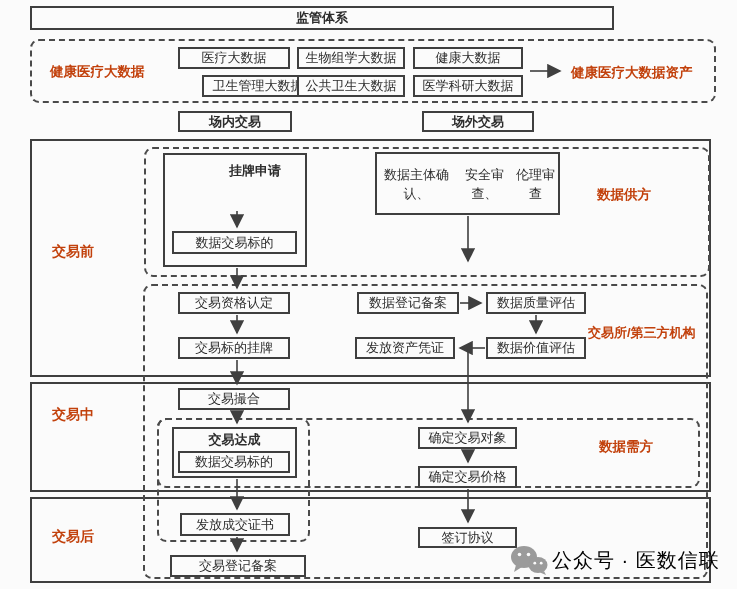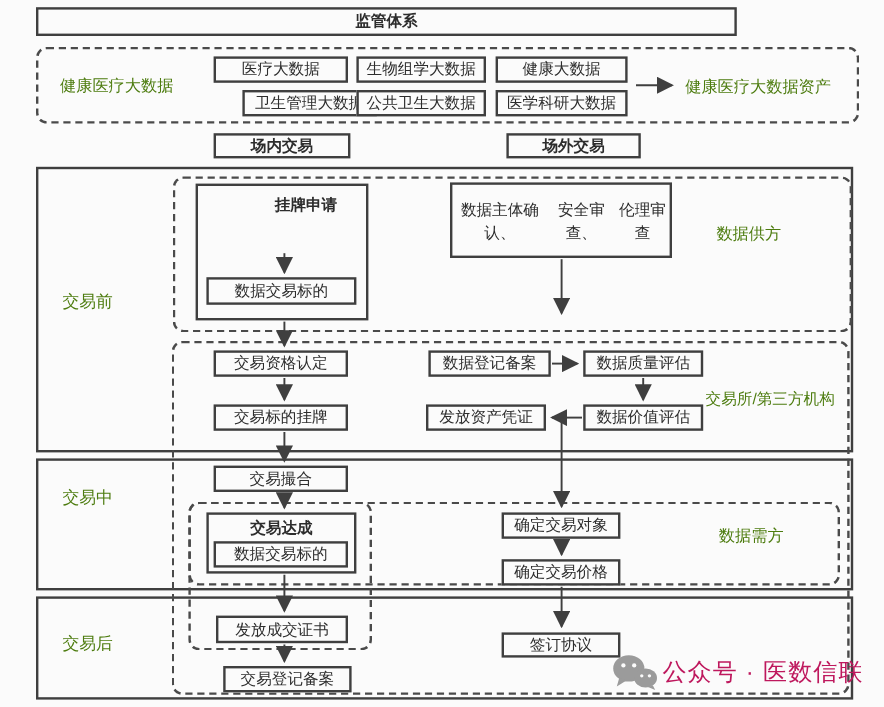--- a/index.html
+++ b/index.html
@@ -3,26 +3,26 @@
 <meta charset="utf-8">
 <style>
   html,body{margin:0;padding:0;}
   body{font-family:"Liberation Sans",sans-serif;background:#ffffff;}
   #stage{position:relative;width:737px;height:589px;background:#fbfbfb;overflow:hidden;}
   .abs{position:absolute;box-sizing:border-box;}
   .box{border:2px solid #3f3f3f;background:#fbfbfb;display:flex;align-items:center;justify-content:center;
        font-size:13px;color:#2d2d2d;text-align:center;z-index:3;}
   .band{border:2px solid #3f3f3f;background:#fbfbfb;z-index:1;}
   .dashed{border:2px dashed #4a4a4a;border-radius:9px;z-index:2;background:transparent;}
-  .lbl{font-weight:normal;font-size:13.5px;color:#4d7c0f;z-index:3;white-space:nowrap;}
+  .lbl{font-weight:bold;font-size:13.5px;color:#c2410c;z-index:3;white-space:nowrap;}
   .bold{font-weight:bold;}
   .title-span{z-index:4;text-align:center;font-weight:bold;font-size:13px;color:#2d2d2d;}
   .mline{display:flex;flex-direction:row;align-items:center;justify-content:center;line-height:19px;}
   #arrows{position:absolute;left:0;top:0;z-index:5;pointer-events:none;}
-  .wm-text{font-size:20px;color:#be185d;z-index:6;white-space:nowrap;letter-spacing:1px;}
+  .wm-text{font-size:20px;color:#000000;z-index:6;white-space:nowrap;letter-spacing:1px;}
 </style>
 </head>
 <body>
 
 <div id="stage">
 
   <div class="abs box bold" style="left:30px;top:6px;width:584px;height:24px;">监管体系</div>
 
   <div class="abs dashed" style="left:30px;top:39px;width:686px;height:64px;"></div>
   <div class="abs lbl" style="left:50px;top:63px;">健康医疗大数据</div>
@@ -77,21 +77,21 @@
   <div class="abs lbl" style="left:599px;top:438px;">数据需方</div>
 
   <div class="abs box" style="left:172px;top:427px;width:125px;height:51px;"></div>
   <div class="abs title-span" style="left:172px;top:431px;width:125px;">交易达成</div>
   <div class="abs box" style="left:178px;top:451px;width:112px;height:22px;">数据交易标的</div>
 
   <div class="abs box" style="left:418px;top:427px;width:99px;height:22px;">确定交易对象</div>
   <div class="abs box" style="left:418px;top:466px;width:99px;height:22px;">确定交易价格</div>
 
   <div class="abs box" style="left:180px;top:513px;width:110px;height:23px;">发放成交证书</div>
-  <div class="abs box" style="left:186px;top:555px;width:107px;height:22px;">交易登记备案</div>
+  <div class="abs box" style="left:170px;top:555px;width:136px;height:22px;">交易登记备案</div>
   <div class="abs box" style="left:418px;top:527px;width:99px;height:21px;">签订协议</div>
 
   <svg class="abs" style="left:510px;top:545px;z-index:6;" width="38" height="30" viewBox="0 0 38 30">
     <ellipse cx="14" cy="12" rx="13" ry="11" fill="#9b9b9b"></ellipse>
     <path d="M6 20 L4 27 L12 22 Z" fill="#9b9b9b"></path>
     <circle cx="9.5" cy="9.5" r="1.8" fill="#fbfbfb"></circle>
     <circle cx="18.5" cy="9.5" r="1.8" fill="#fbfbfb"></circle>
     <ellipse cx="28" cy="20" rx="9.5" ry="8" fill="#9b9b9b"></ellipse>
     <path d="M34 26 L36 30 L30 27.5 Z" fill="#9b9b9b"></path>
     <circle cx="24.8" cy="18.2" r="1.4" fill="#fbfbfb"></circle>

